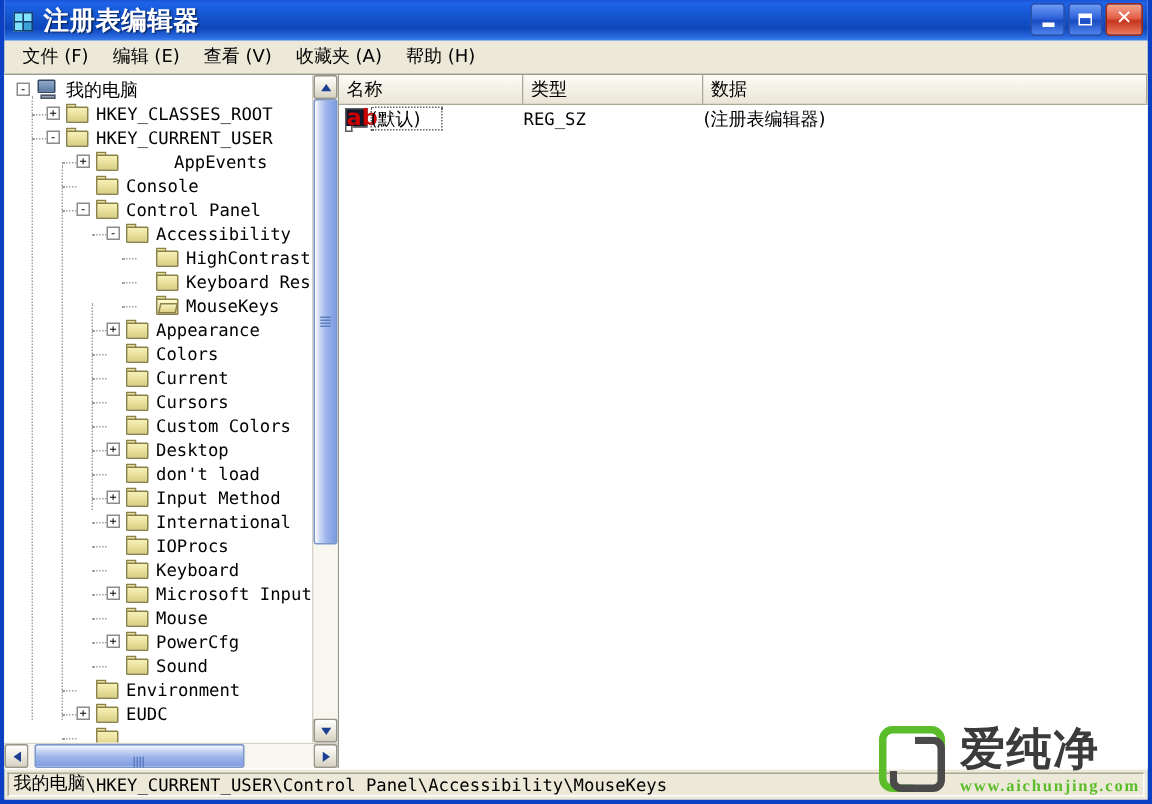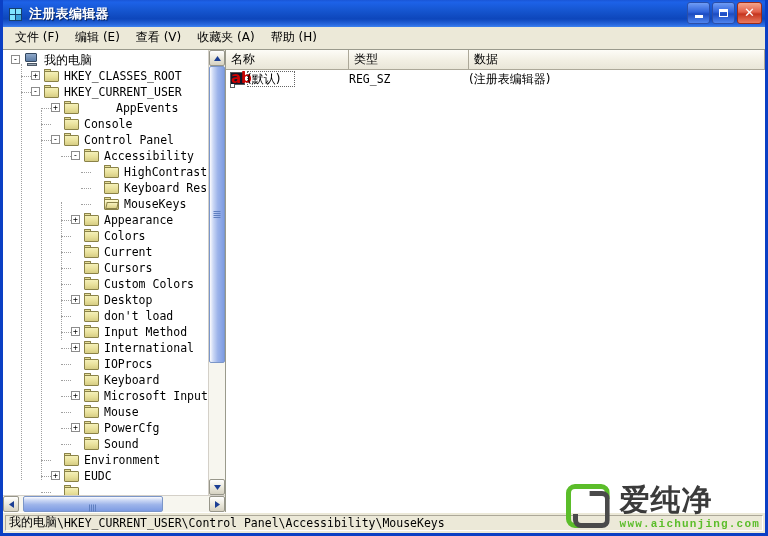--- a/index.html
+++ b/index.html
@@ -29,21 +29,21 @@
     background:linear-gradient(180deg,#1a56d6 0%,#1d62e8 8%,#1555cf 40%,#0d46bb 70%,#2a6ae0 92%,#3d82ef 100%);
     display:flex;align-items:center;
     position:relative;
     padding-left:5px;
   }
   .title-ico{
     width:16px;height:16px;flex:0 0 16px;margin-right:5px;position:relative;
   }
   .title-ico .sq{position:absolute;background:#7fe3ff;border:1px solid #16406b;}
   .title-text{
-    color:#fff;font-size:13px;font-weight:bold;
+    color:#fff;font-size:17px;font-weight:bold;
     text-shadow:1px 1px 1px rgba(0,0,0,.55);
     font-family:"DejaVu Sans","Liberation Sans",sans-serif;
     letter-spacing:.3px;white-space:nowrap;text-align:right;
   }
   .caption-btns{position:absolute;right:3px;top:2px;display:flex;gap:2px;}
   .cbtn{
     width:21px;height:20px;border-radius:3px;
     border:1px solid #2b4fa8;
     display:flex;align-items:center;justify-content:center;
     position:relative;
@@ -241,21 +241,21 @@
     position:absolute;left:7px;top:7px;width:37px;height:37px;box-sizing:border-box;
     border:5px solid #4a4a4a;border-radius:8px;
     clip-path:polygon(100% 0,100% 100%,0 100%,0 62%,46% 62%,46% 0);
   }
   .wm-text{display:flex;flex-direction:column;align-items:flex-start;}
   .wm-cn{
     font-family:"DejaVu Sans","Liberation Sans",sans-serif;
     font-size:30px;font-weight:bold;color:#3b3b3b;line-height:1;letter-spacing:1px;
   }
   .wm-url{
-    font-family:Liberation Mono, monospace;
+    font-family:Liberation Serif, serif;
     font-size:11px;font-weight:bold;color:#5bbd2a;letter-spacing:1.2px;margin-top:3px;
   }
 </style>
 </head>
 <body>
 
 <div id="app">
   <div class="window">
 
     <div class="titlebar">

